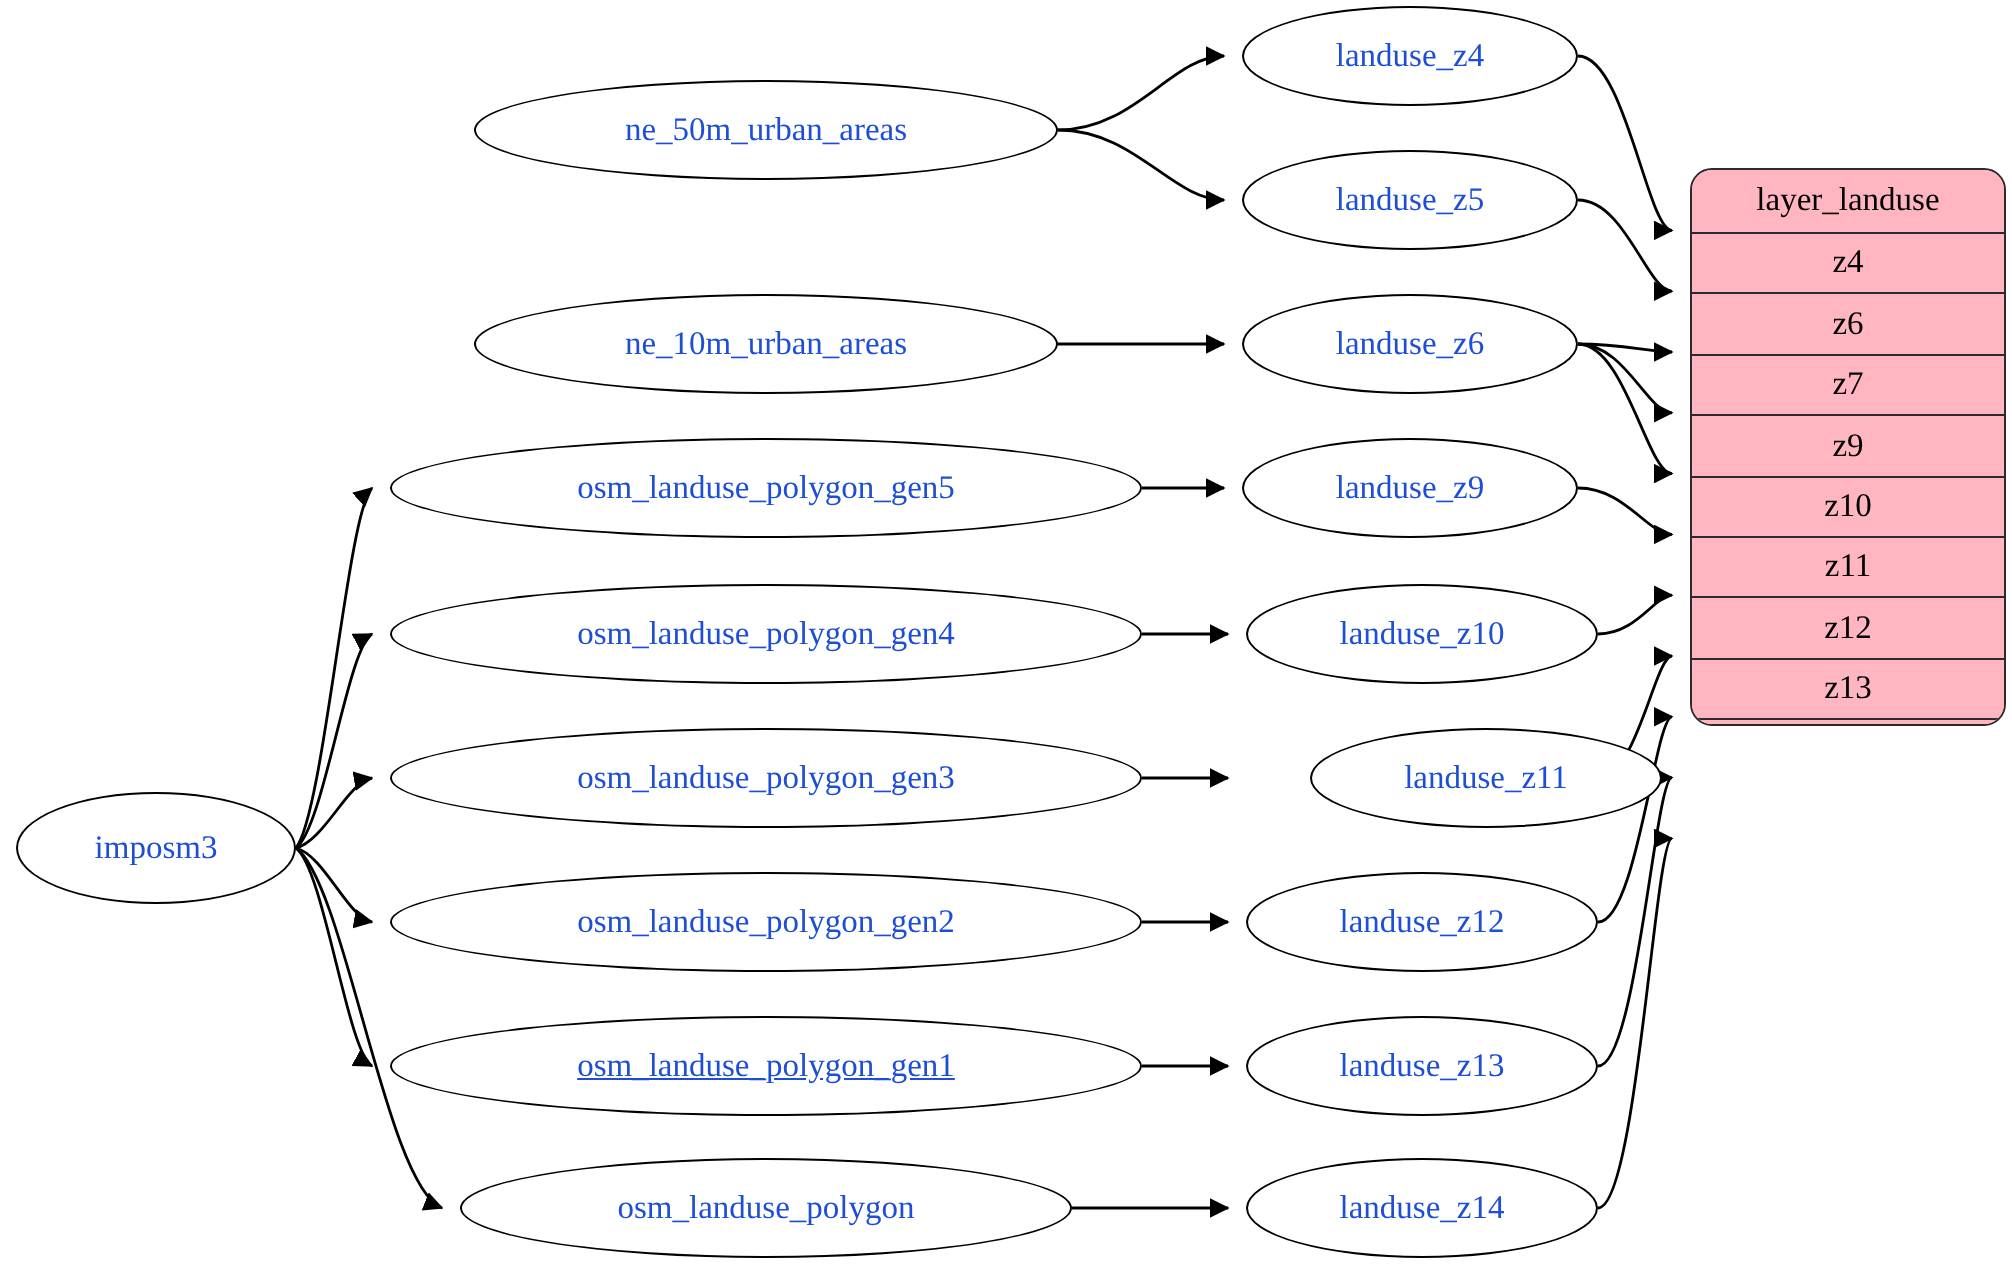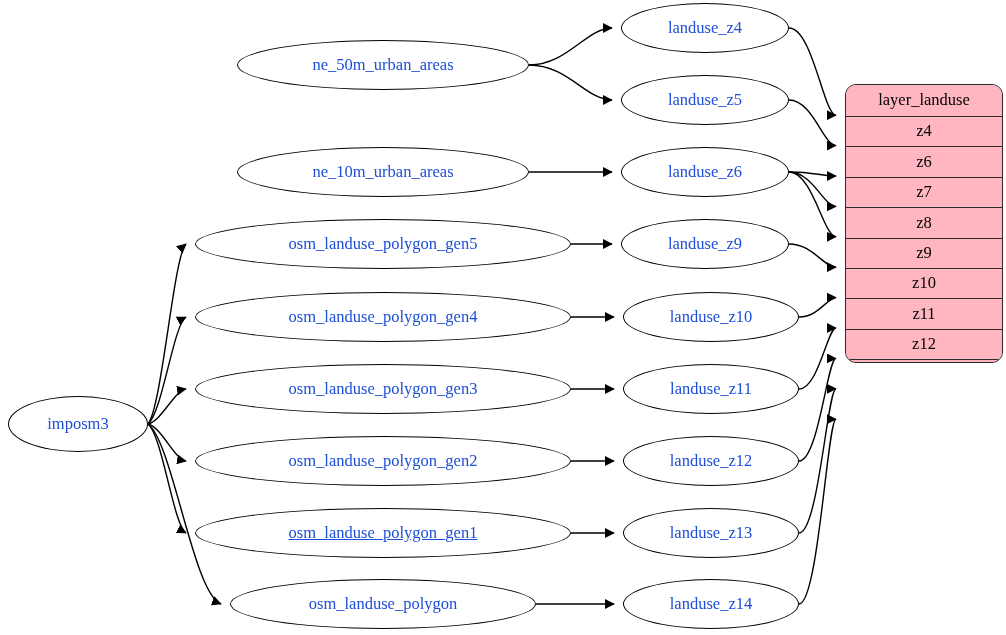--- a/index.html
+++ b/index.html
@@ -139,40 +139,39 @@
       </div>
       <div class="node-ellipse" style="left: 621px; top: 147px; width: 168px; height: 50px;">
         <span>landuse_z6</span>
       </div>
       <div class="node-ellipse" style="left: 621px; top: 219px; width: 168px; height: 50px;">
         <span>landuse_z9</span>
       </div>
       <div class="node-ellipse" style="left: 623px; top: 292px; width: 176px; height: 50px;">
         <span>landuse_z10</span>
       </div>
-      <div class="node-ellipse" style="left: 623px; top: 364px; width: 176px; height: 50px;">
+      <div class="node-ellipse" style="left: 655px; top: 364px; width: 176px; height: 50px;">
         <span>landuse_z11</span>
       </div>
       <div class="node-ellipse" style="left: 623px; top: 436px; width: 176px; height: 50px;">
         <span>landuse_z12</span>
       </div>
       <div class="node-ellipse" style="left: 623px; top: 508px; width: 176px; height: 50px;">
         <span>landuse_z13</span>
       </div>
       <div class="node-ellipse" style="left: 623px; top: 579px; width: 176px; height: 50px;">
         <span>landuse_z14</span>
       </div>
     </div>
 
   <div class="record-table" id="layer-table" style="left: 845px; top: 68px; width: 158px; height: 279px; margin-top: 16px;">
       <div class="record-row" style="height: 32px;">layer_landuse</div>
       <div class="record-row" style="height: 30.4px;">z4</div>
       <div class="record-row" style="height: 30.4px;">z6</div>
       <div class="record-row" style="height: 30.4px;">z7</div>
-      <div class="record-row" style="height: 30.4px;">z8</div>
       <div class="record-row" style="height: 30.4px;">z9</div>
       <div class="record-row" style="height: 30.4px;">z10</div>
       <div class="record-row" style="height: 30.4px;">z11</div>
       <div class="record-row" style="height: 30.4px;">z12</div>
       <div class="record-row" style="height: 30.4px;">z13</div>
       <div class="record-row last" style="height: 30.4px;">z14+</div>
     </div>
 
 </div>
 

